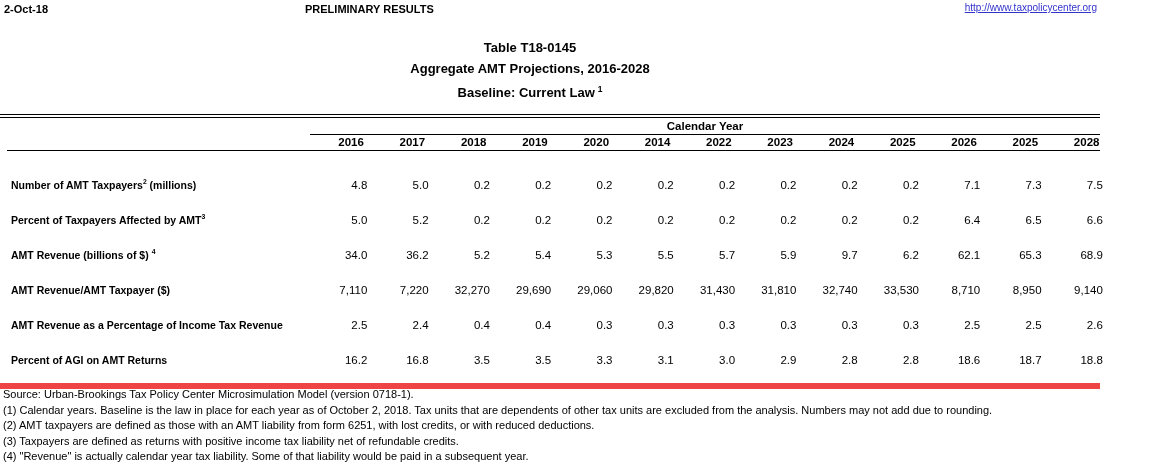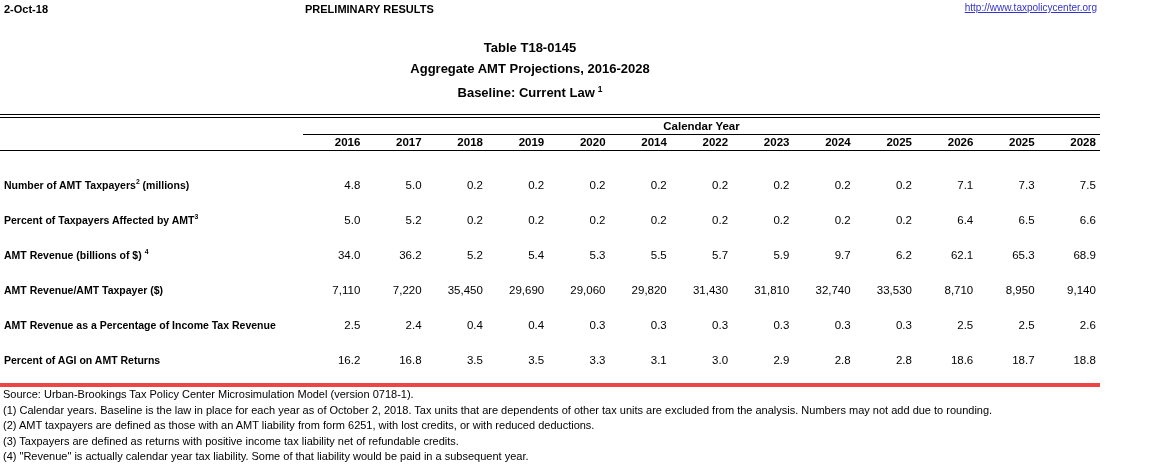--- a/index.html
+++ b/index.html
@@ -36,22 +36,23 @@
     font-size: 13px; font-weight: bold; line-height: 21px; white-space: nowrap;
   }
   .title-line sup, .rowlabel sup {
     font-size: 0.65em; vertical-align: super; font-weight: bold;
   }
   .sup-gap { margin-left: 3px; }
   
   .tbl {
     position: absolute; left: 0; top: 114px; width: 1100px;
     border-top: 4px double #000;
-    border-bottom: 4px solid #ef4444;
+    border-bottom: 6px solid #ef4444;
     font-size: 11.5px;
+    padding-left: 7px;
   }
   .trow { display: flex; width: 100%; }
   .labelcol { width: 303px; flex: 0 0 303px; }
   .vcell {
     flex: 0 0 61.3px; width: 61.3px;
     text-align: right; padding-right: 4px;
     white-space: nowrap;
   }
   .group-row { height: 17px; align-items: center; }
   .group-cell {
@@ -157,21 +158,21 @@
         <div class="vcell">9.7</div>
         <div class="vcell">6.2</div>
         <div class="vcell">62.1</div>
         <div class="vcell">65.3</div>
         <div class="vcell">68.9</div>
       </div>
       <div class="trow data-row">
         <div class="labelcol rowlabel">AMT Revenue/AMT Taxpayer ($)</div>
         <div class="vcell">7,110</div>
         <div class="vcell">7,220</div>
-        <div class="vcell">35,450</div>
+        <div class="vcell">32,270</div>
         <div class="vcell">29,690</div>
         <div class="vcell">29,060</div>
         <div class="vcell">29,820</div>
         <div class="vcell">31,430</div>
         <div class="vcell">31,810</div>
         <div class="vcell">32,740</div>
         <div class="vcell">33,530</div>
         <div class="vcell">8,710</div>
         <div class="vcell">8,950</div>
         <div class="vcell">9,140</div>

